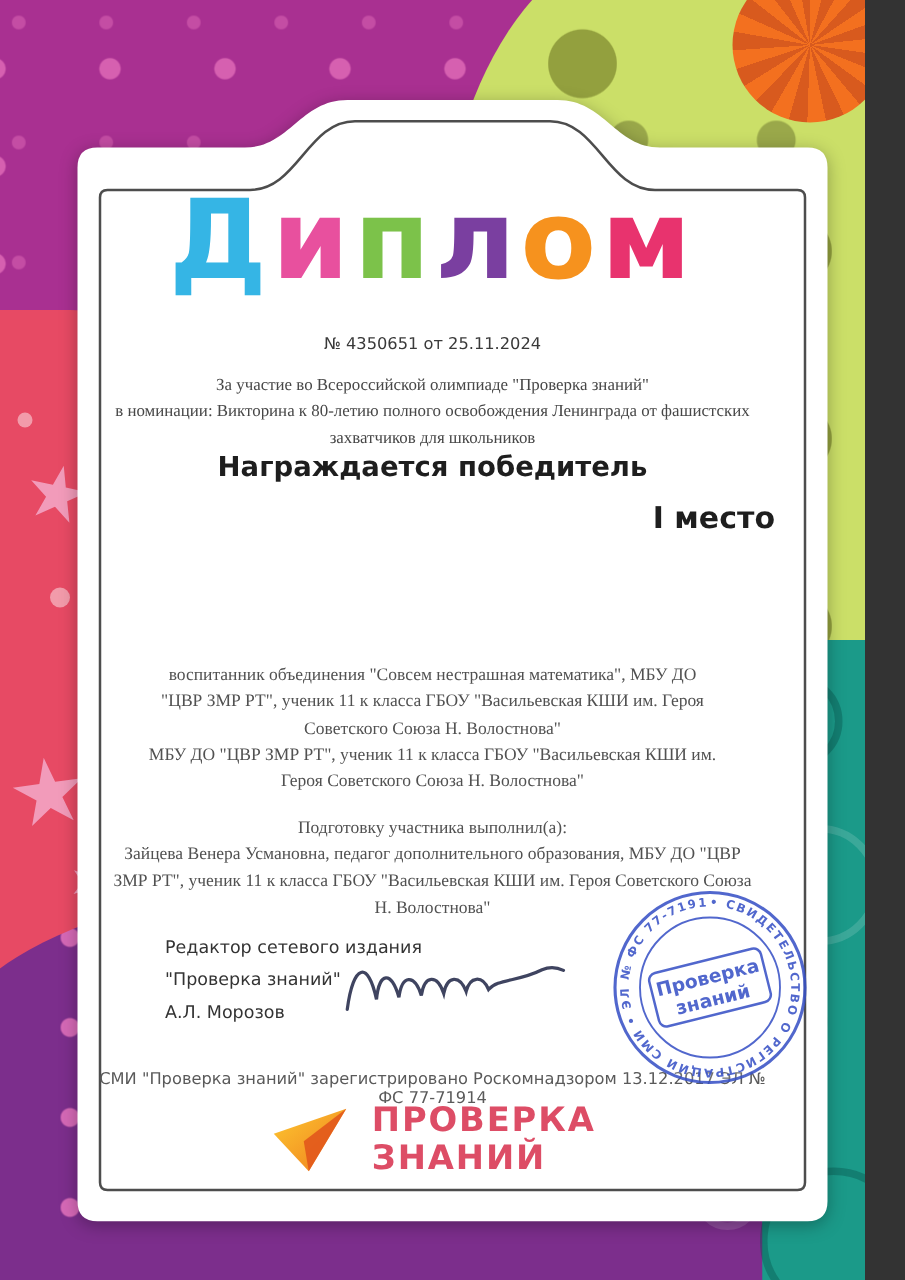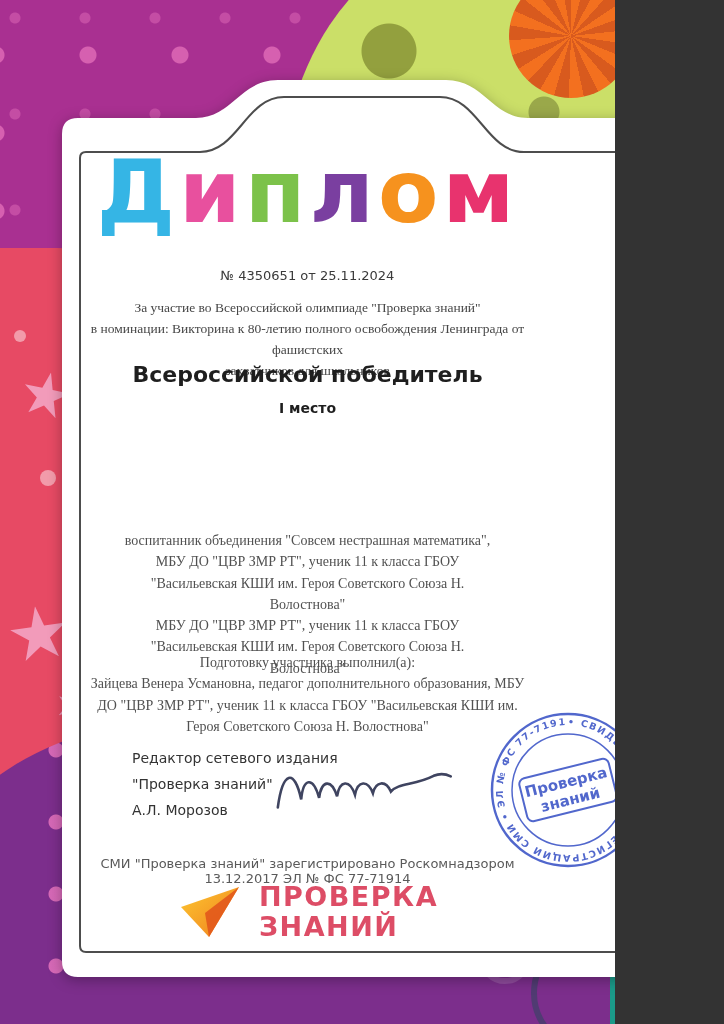--- a/index.html
+++ b/index.html
@@ -1,17 +1,17 @@
 <!DOCTYPE html>
 <html><head>
 <meta charset="utf-8">
 <style>
   * { margin:0; padding:0; box-sizing:border-box; }
   body { font-family:"DejaVu Sans", sans-serif; background:#333; }
-  .page { position:relative; width:615px; height:1024px; overflow:hidden; background:#1b9a89; }
+  .page { position:relative; width:692px; height:1024px; overflow:hidden; background:#1b9a89; }
 
   
   .bg { position:absolute; }
   .bg-magenta { left:-60px; top:-70px; width:570px; height:450px;
     background-color:#a93091;
     background-image:radial-gradient(circle, #d660b0 8px, transparent 9px),
                      radial-gradient(circle, #c44da4 5px, transparent 6px);
     background-size:92px 78px, 70px 96px;
     background-position:10px 8px, 40px 40px;
     border-radius:0 24% 55% 38%; }
@@ -40,21 +40,21 @@
   
   .panel-svg { position:absolute; left:0; top:0; z-index:2; }
   .content { position:absolute; inset:0; z-index:3; }
   .ctext { position:absolute; left:72px; right:72px; text-align:center; color:#4c4c4c; }
   .preline { white-space:pre-line;font-family:Liberation Serif, serif; }
 
   .title { top:146px; font-weight:bold; font-size:88px; line-height:1.05; letter-spacing:4px; }
   .number { top:268px; font-size:13px; color:#3a3a3a; }
   .participation { top:298px; font-size:13.5px; line-height:1.55; color:#474747; }
   .award { top:362px; font-size:22px; font-weight:bold; color:#1e1e1e; }
-  .place { top:400px; font-size:14px; font-weight:bold; color:#1e1e1e; }
+  .place { top:400px; font-size:24px; font-weight:bold; color:#1e1e1e;text-align:right; }
   .name { top:438px; font-size:30px; font-weight:bold; color:#151515; line-height:1.25; }
   .details { top:530px; left:118px; right:118px; font-size:14px; line-height:1.52; color:#515151; }
   .mentor { top:652px; left:90px; right:90px; font-size:14px; line-height:1.52; color:#515151; }
   .editor { position:absolute; left:88px; top:750px; text-align:left; font-size:14px; color:#333; }
   .editor div { margin-bottom:10px;margin-left:44px; }
   .registration { top:856px; font-size:13px; color:#5a5a5a; }
 
   .signature-svg { position:absolute; left:268px; top:746px; z-index:4; transform:rotate(-5deg); }
   .stamp-svg { position:absolute; left:486px; top:708px; z-index:5; }
 
@@ -87,21 +87,21 @@
     <path d="M62 961 L62 134 Q62 118 78 118 L196 118 C232 118 240 80 278 80 L446 80 C484 80 492 118 528 118 L646 118 Q662 118 662 134 L662 961 Q662 977 646 977 L78 977 Q62 977 62 961 Z" fill="#ffffff" style="filter:drop-shadow(0 3px 7px rgba(0,0,0,0.3));"></path>
     <path d="M80 946 L80 158 Q80 152 86 152 L200 152 C238 152 246 97 284 97 L440 97 C478 97 486 152 524 152 L638 152 Q644 152 644 158 L644 946 Q644 952 638 952 L86 952 Q80 952 80 946 Z" fill="none" stroke="#4d4d4d" stroke-width="2"></path>
   </svg>
 
   <div class="content">
     <div class="ctext title"><span style="color: rgb(53, 181, 229);">Д</span><span style="color: rgb(232, 80, 158);">и</span><span style="color: rgb(124, 194, 74);">п</span><span style="color: rgb(122, 63, 160);">л</span><span style="color: rgb(246, 146, 30);">о</span><span style="color: rgb(232, 51, 110);">м</span></div>
     <div class="ctext number">№ 4350651 от 25.11.2024</div>
     <div class="ctext participation preline">За участие во Всероссийской олимпиаде "Проверка знаний"
 в номинации: Викторина к 80-летию полного освобождения Ленинграда от фашистских
 захватчиков для школьников</div>
-    <div class="ctext award">Всероссийской победитель</div>
+    <div class="ctext award">Награждается победитель</div>
     <div class="ctext place">I место</div>
     <div class="ctext details preline">воспитанник объединения "Совсем нестрашная математика", МБУ ДО "ЦВР ЗМР РТ", ученик 11 к класса ГБОУ "Васильевская КШИ им. Героя Советского Союза Н. Волостнова"
 МБУ ДО "ЦВР ЗМР РТ", ученик 11 к класса ГБОУ "Васильевская КШИ им. Героя Советского Союза Н. Волостнова"</div>
     <div class="ctext mentor preline">Подготовку участника выполнил(а):
 Зайцева Венера Усмановна, педагог дополнительного образования, МБУ ДО "ЦВР ЗМР РТ", ученик 11 к класса ГБОУ "Васильевская КШИ им. Героя Советского Союза Н. Волостнова"</div>
 
     <div class="editor">
       <div>Редактор сетевого издания</div>
       <div>"Проверка знаний"</div>
       <div>А.Л. Морозов</div>

